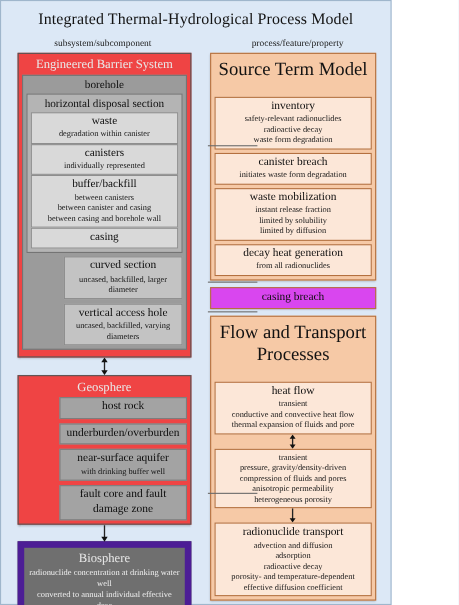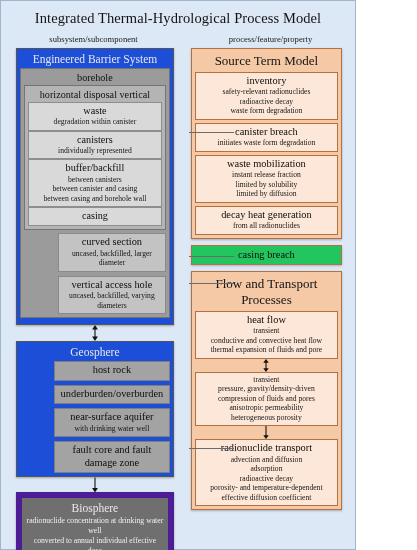--- a/index.html
+++ b/index.html
@@ -39,21 +39,21 @@
   .columns{
     display:flex;
     align-items:flex-start;
     margin-top:4px;
   }
   .col-left{width:218px;padding:0 13px 0 15px;box-sizing:border-box;}
   .col-right{width:199px;padding:0 13px 0 4px;box-sizing:border-box;}
 
   
   .grp-grey{
-    background:#1d4ed8;
+    background:#ef4444;
     border:1px solid #555;
     padding:3px;
     box-sizing:border-box;
     box-shadow:0 1px 2px rgba(0,0,0,.30);
     margin-bottom:0;
   }
   .grp-grey > .grp-title{
     color:#e8e8e8;
     font-size:11.5px;
     text-align:center;
@@ -111,38 +111,38 @@
   
   .grp-orange{
     background:#f6c9a6;
     border:1px solid #b4703f;
     padding:3px;
     box-sizing:border-box;
     box-shadow:0 1px 2px rgba(0,0,0,.25);
   }
   .grp-orange > .grp-title{
     color:#121212;
-    font-size:13px;
-    text-align:center;
-    padding:1px 0 3px 0;
+    font-size:17px;
+    text-align:center;
+    padding:1px 0 15px 0;
   }
   .box-orange{
     background:#fce7d8;
     border:1px solid #b4703f;
     padding:2px 3px 3px 3px;
     box-sizing:border-box;
     text-align:center;
     margin-bottom:3px;
   }
   .box-orange:last-child{margin-bottom:0;}
   .box-orange .bt{font-size:10.4px;color:#0e0e0e;line-height:1.2;}
   .box-orange .bs{font-size:7.6px;color:#161616;line-height:1.25;}
 
   .standalone-orange{
-    background:#22c55e;
+    background:#d946ef;
     border:1px solid #b4703f;
     box-shadow:0 1px 2px rgba(0,0,0,.22);
     text-align:center;
     padding:3px 3px 4px 3px;
     box-sizing:border-box;
     margin:6px 0 6px 0;
   }
   .standalone-orange .bt{font-size:10.4px;color:#0e0e0e;}
 
   
@@ -179,21 +179,21 @@
 
     <div class="col-left">
 
       <div class="grp-grey">
         <div class="grp-title">Engineered  Barrier System</div>
 
         <div class="nest-grey">
           <div class="nest-title">borehole</div>
 
           <div class="nest-grey" style="background:#b4b4b4;">
-            <div class="nest-title">horizontal disposal vertical</div>
+            <div class="nest-title">horizontal disposal section</div>
 
             <div class="box-grey">
               <div class="bt">waste</div>
               <div class="bs">degradation within canister</div>
             </div>
 
             <div class="box-grey">
               <div class="bt">canisters</div>
               <div class="bs">individually represented</div>
             </div>
@@ -234,21 +234,21 @@
         <div class="grp-title">Geosphere</div>
 
         <div class="grey-plain">
           <div class="bt">host rock</div>
         </div>
         <div class="grey-plain">
           <div class="bt">underburden/overburden</div>
         </div>
         <div class="grey-plain">
           <div class="bt">near-surface aquifer</div>
-          <div class="bs">with drinking water well</div>
+          <div class="bs">with drinking buffer well</div>
         </div>
         <div class="grey-plain" style="margin-bottom:0;">
           <div class="bt">fault core and fault damage zone</div>
         </div>
       </div>
 
       <div class="arrow-wrap" style="height:15px">
         <svg class="arrow-dn" viewBox="0 0 9 15">
           <line x1="4.5" y1="0" x2="4.5" y2="13" stroke="#222" stroke-width="1.2"></line>
           <polygon points="4.5,15 1.6,10.4 7.4,10.4" fill="#111"></polygon>

